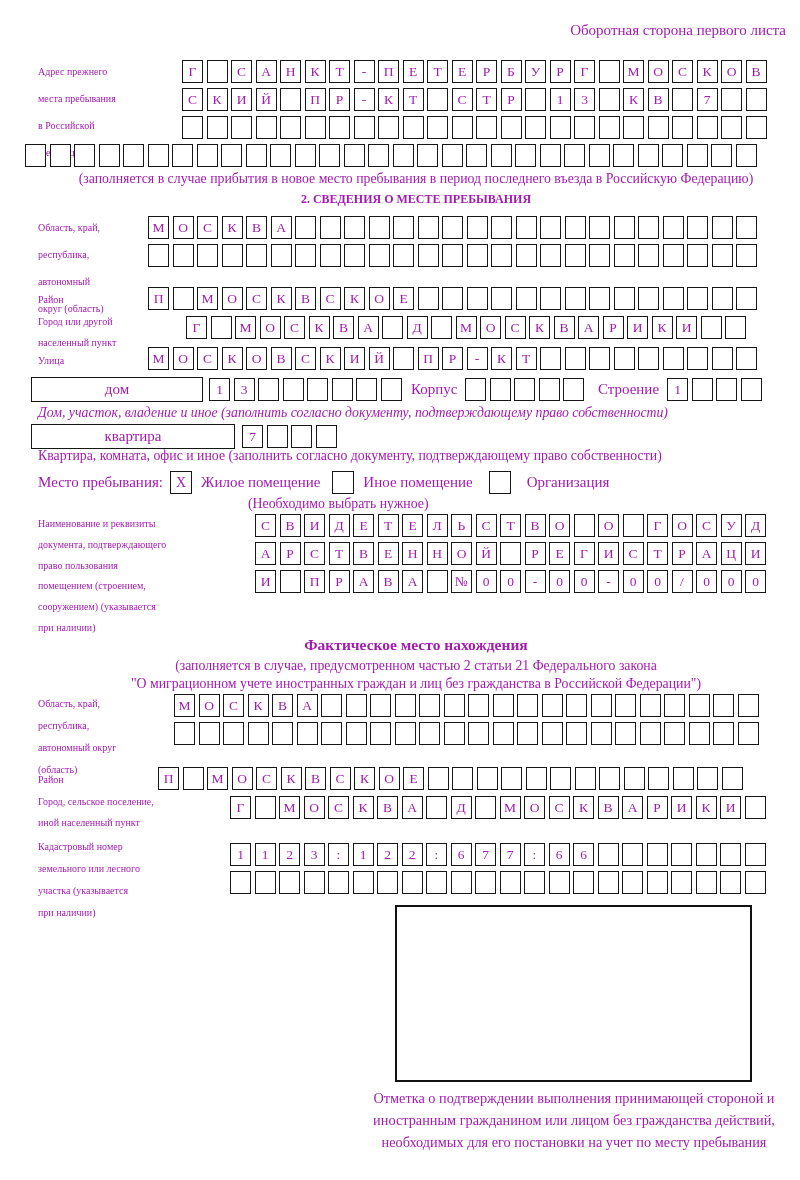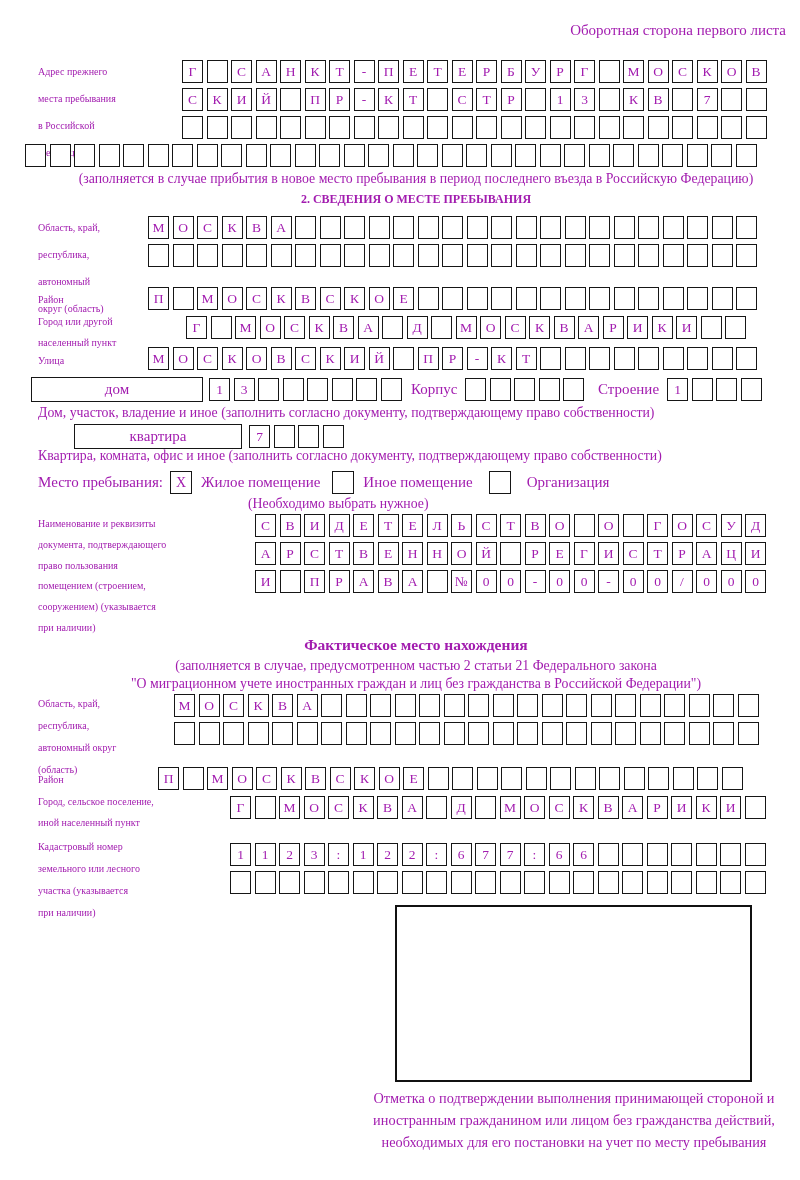--- a/index.html
+++ b/index.html
@@ -320,24 +320,24 @@
         <span class="cell"></span>
       </div>
     <div class="small-cap" style="margin:0 8px 0 10px;">Строение</div>
     <div class="cellrow">
         <span class="cell">1</span>
         <span class="cell"></span>
         <span class="cell"></span>
         <span class="cell"></span>
       </div>
   </div>
-  <div class="abs" style="top:405px;left:38px;font-size:13.8px;">Дом, участок, владение и иное (заполнить согласно документу, подтверждающему право собственности)</div>
+  <div class="abs" style="top:405px;left:38px;font-size:13.8px;font-style:italic;">Дом, участок, владение и иное (заполнить согласно документу, подтверждающему право собственности)</div>
 
   <div class="abs hrow" style="top:424px;left:31px;">
-    <div class="inline-box" style="width:168px;margin-right:7px;margin-left:43px;">квартира</div>
+    <div class="inline-box" style="width:204px;margin-right:7px;">квартира</div>
     <div class="cellrow">
         <span class="cell">7</span>
         <span class="cell"></span>
         <span class="cell"></span>
         <span class="cell"></span>
       </div>
   </div>
   <div class="abs" style="top:448px;left:38px;font-size:13.8px;">Квартира, комната, офис и иное (заполнить согласно документу, подтверждающему право собственности)</div>
 
   <div class="abs hrow" style="top:471px;left:38px;">

